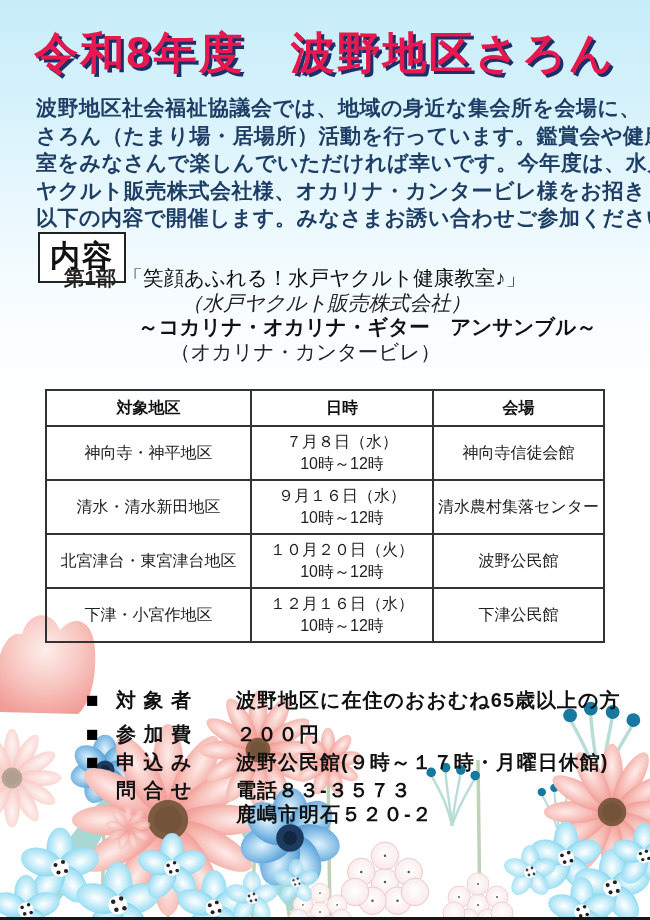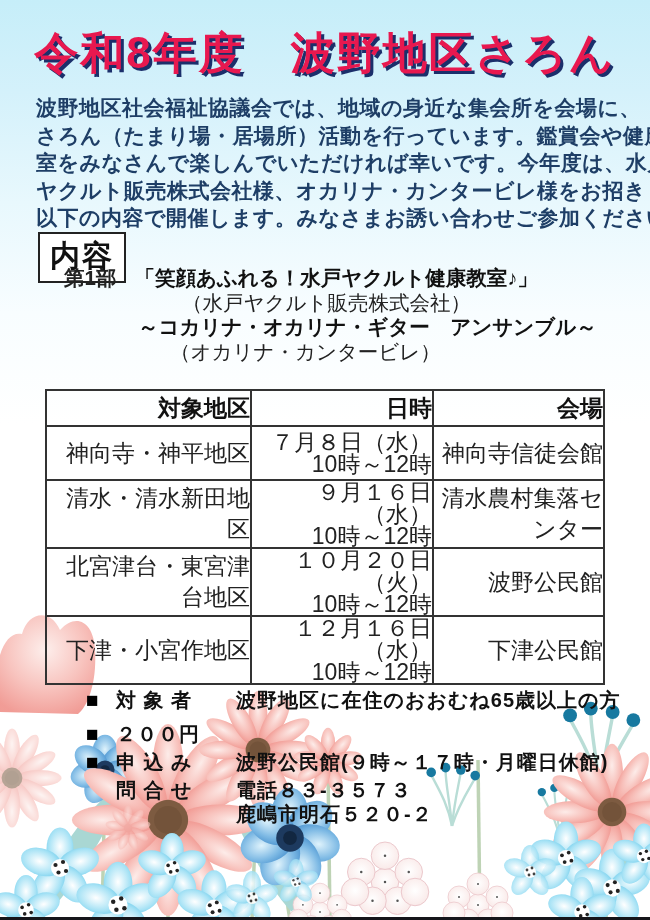--- a/index.html
+++ b/index.html
@@ -24,31 +24,31 @@
   }
   .naiyo-box{
     position:absolute;left:38px;top:232px;
     border:2px solid #222;background:#fff;
     padding:2px 10px 4px 10px;
     font-size:30px;font-weight:bold;color:#111;letter-spacing:2px;
   }
   .program{position:absolute;left:64px;top:266px;font-size:20.5px;color:#222;line-height:24.5px;white-space:nowrap;}
   .program .row{height:24.5px;}
   .program .lbl{font-weight:bold;margin-right:6px;}
-  .program .ttl{font-weight:bold;color:#111;margin-left:12px;}
-  .program .ind1{padding-left:118px;}
+  .program .ttl{font-weight:normal;color:#111;}
+  .program .ind1{padding-left:118px;font-style:italic;}
   .program .ind2{padding-left:74px;font-weight:bold;color:#111;}
   .program .ind3{padding-left:106px;}
   table.sched{
     position:absolute;left:45px;top:389px;width:558px;
     border-collapse:collapse;table-layout:fixed;background:transparent;
   }
   table.sched th,table.sched td{
-    border:2px solid #333;text-align:right;vertical-align:middle;
-    font-size:23px;color:#222;padding:0;
+    border:2px solid #333;text-align:center;vertical-align:middle;
+    font-size:16px;color:#222;padding:0;
   }
   table.sched th{height:34px;font-weight:bold;color:#111;}
   table.sched td{height:52px;}
   .dt-date{display:block;line-height:22px;}
   .dt-time{display:block;line-height:22px;}
   .details{position:absolute;left:86px;top:688px;width:540px;}
   .d-row{position:absolute;left:0;display:flex;align-items:flex-start;white-space:nowrap;}
   .d-bullet{width:30px;font-size:21px;color:#000;line-height:24px;}
   .d-label{width:120px;font-size:20px;font-weight:bold;color:#111;line-height:24px;letter-spacing:1px;}
   .d-value{font-size:20px;font-weight:bold;color:#111;line-height:24px;letter-spacing:1px;}
@@ -299,20 +299,21 @@
     </table>
 
     <div class="details">
       <div class="d-row d-r0">
         <span class="d-bullet">■</span>
         <span class="d-label">対 象 者</span>
         <span class="d-value">波野地区に在住のおおむね65歳以上の方</span>
       </div>
       <div class="d-row d-r1">
         <span class="d-bullet">■</span>
+        <span class="d-label">参 加 費</span>
         <span class="d-value">２００円</span>
       </div>
       <div class="d-row d-r2">
         <span class="d-bullet">■</span>
         <span class="d-label">申 込 み</span>
         <span class="d-value">波野公民館(９時～１７時・月曜日休館)</span>
       </div>
       <div class="d-row d-r3">
         <span class="d-bullet"></span>
         <span class="d-label">問 合 せ</span>

